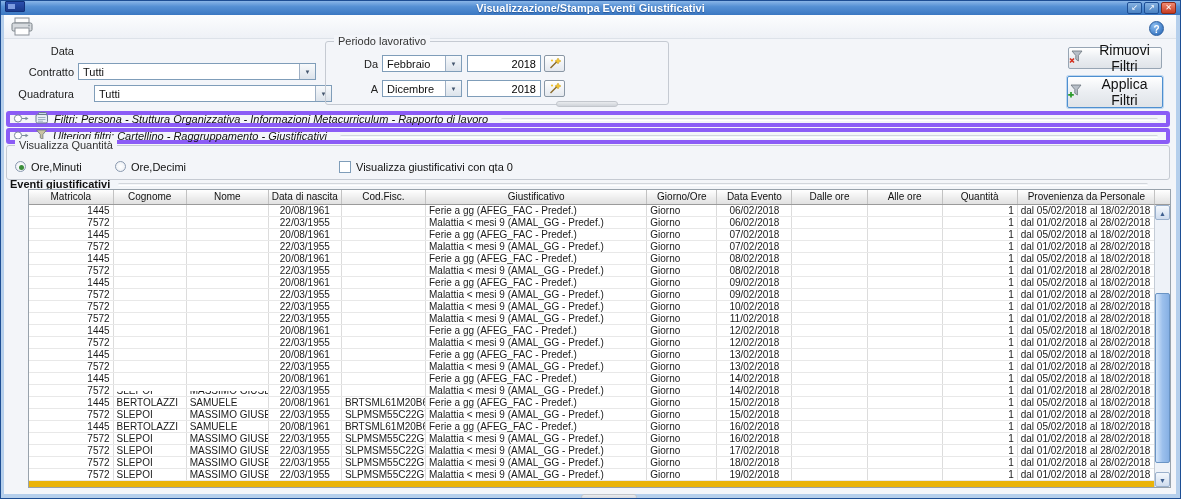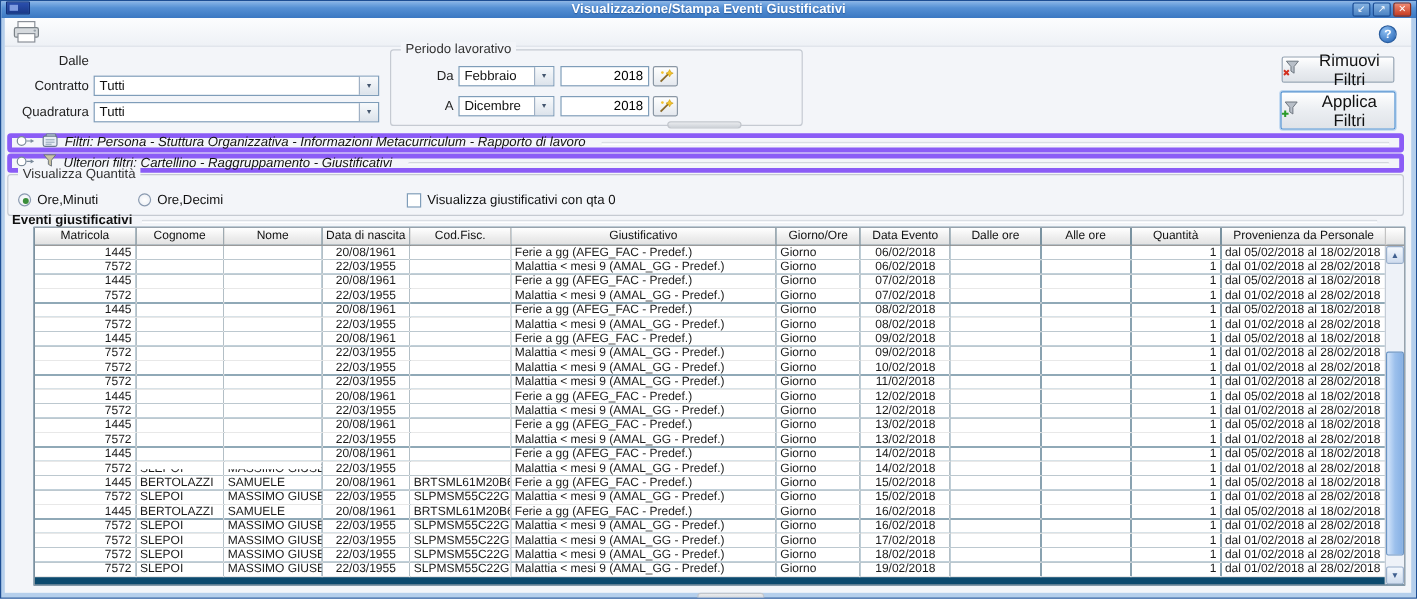--- a/index.html
+++ b/index.html
@@ -81,21 +81,21 @@
   
   .radio { width:11px; height:11px; border:1px solid #8a9ab0; border-radius:50%; background:radial-gradient(#ffffff,#e8ecf2); position:relative; display:inline-block; }
   .radio.checked::after { content:""; position:absolute; left:2.5px; top:2.5px; width:5px; height:5px; border-radius:50%; background:#3a8e3a; }
   .checkbox { width:12px; height:12px; border:1px solid #7f9db9; background:#fff; display:inline-block; }
   .ctl-label { font-size:11px; color:#111; margin-left:5px; white-space:nowrap; }
   .section-title { position:absolute; display:flex; align-items:center; left:6px; right:20px; }
   .section-title .stext { font-size:11px; font-weight:bold; color:#111; white-space:nowrap; }
   
   .table-panel {
     position:absolute; left:24px; top:174px; width:1143px; height:299px;
-    background:#0c4a6e; border:1px solid #98a2ac; overflow:hidden;
+    background:#eab308; border:1px solid #98a2ac; overflow:hidden;
   }
   table.grid { border-collapse:collapse; table-layout:fixed; width:1127px; }
   table.grid th {
     height:14px; background:linear-gradient(#ffffff,#ececec 60%,#e1e1e1);
     border-right:1px solid #c2c2c2; border-bottom:1px solid #9a9a9a;
     font-size:10px; font-weight:normal; color:#111; padding:0 2px; white-space:nowrap; overflow:hidden;
   }
   table.grid td {
     height:11.6px; line-height:11px; font-size:10px; color:#1a1a1a; padding:0 3px;
     border-right:1px solid #dcdcdc; border-bottom:1px solid #e8e8e8;
@@ -141,30 +141,30 @@
             <rect x="2" y="7" width="20" height="8" rx="1.5" fill="#d6dade" stroke="#7a8288"></rect>
             <rect x="5" y="12" width="14" height="7" fill="#ffffff" stroke="#8a9098"></rect>
             <circle cx="19" cy="9.5" r="1" fill="#98a2aa"></circle>
           </svg>
         </span>
       </button>
       <div class="help-badge">?</div>
     </div>
 
     <div class="frow" style="left:0; top:27px;">
-      <span class="flabel">Dalle</span>
+      <span class="flabel">Data</span>
     </div>
     <div class="frow" style="left:0; top:48px;">
       <span class="flabel">Contratto</span>
       <div class="select" style="width:238px;">
         <span class="val">Tutti</span>
         <span class="arrow-btn">▼</span>
       </div>
     </div>
-    <div class="frow" style="left:0; top:70px;">
+    <div class="frow" style="left:0; top:70px;gap:16px;">
       <span class="flabel">Quadratura</span>
       <div class="select" style="width:238px;">
         <span class="val">Tutti</span>
         <span class="arrow-btn">▼</span>
       </div>
     </div>
 
     <div class="groupbox" style="left:321px; top:26px; width:344px; height:64px;">
       <span class="gb-label">Periodo lavorativo</span>
       <div class="frow" style="left:30px; top:13px;">

